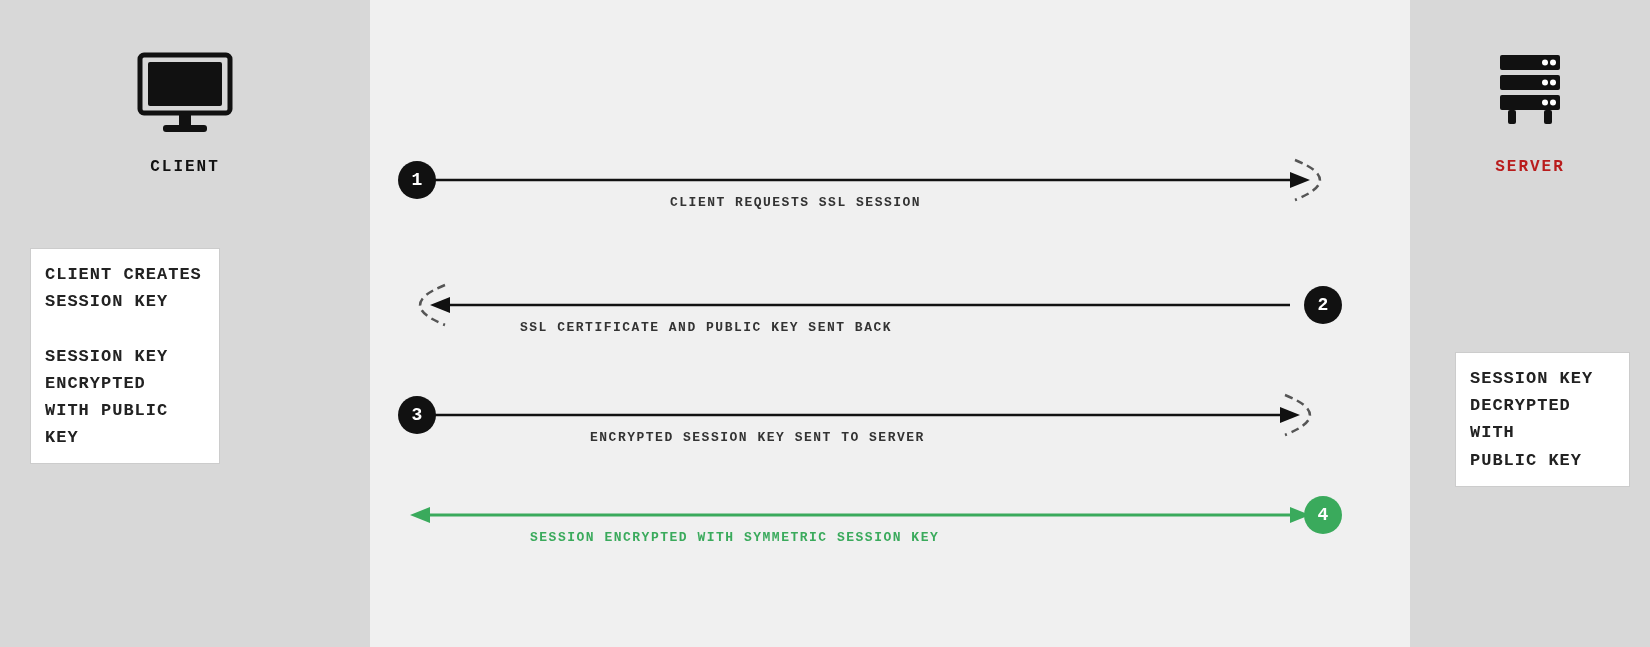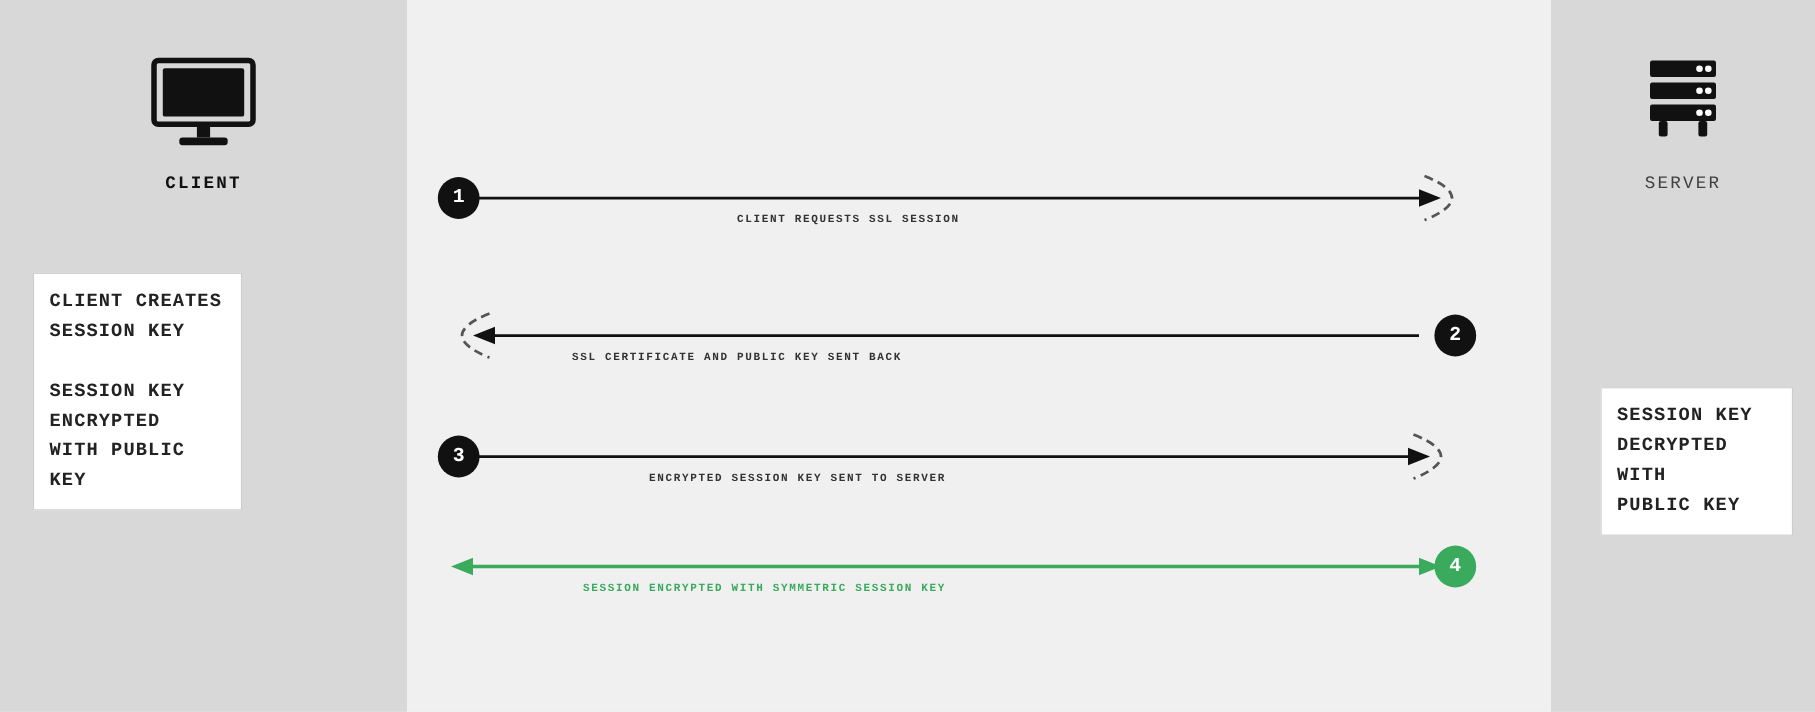--- a/index.html
+++ b/index.html
@@ -78,24 +78,24 @@
       top: 50px;
       left: 50%;
       transform: translateX(-50%);
       display: flex;
       flex-direction: column;
       align-items: center;
       gap: 10px;
     }
 
     .server-label {
-      font-weight: 400;
+      font-weight: 700;
       font-size: 16px;
       letter-spacing: 2px;
-      color: #404040;
+      color: #b91c1c;
       margin-top: 8px;
     }
 
     
     .info-box {
       position: absolute;
       background: #fff;
       border: 1.5px solid #ccc;
       padding: 12px 14px;
       font-size: 17px;
@@ -149,21 +149,21 @@
     }
 
     .step-badge-green {
       background: #3aaa5c;
     }
 
     
     .arrow-label {
       position: absolute;
       font-family: 'Courier New', Courier, monospace;
-      font-size: 10px;
+      font-size: 13px;
       letter-spacing: 1.5px;
       font-weight: 600;
       text-transform: uppercase;
       color: #333;
     }
 
     .arrow-label-green {
       color: #3aaa5c;
     }
   </style>

